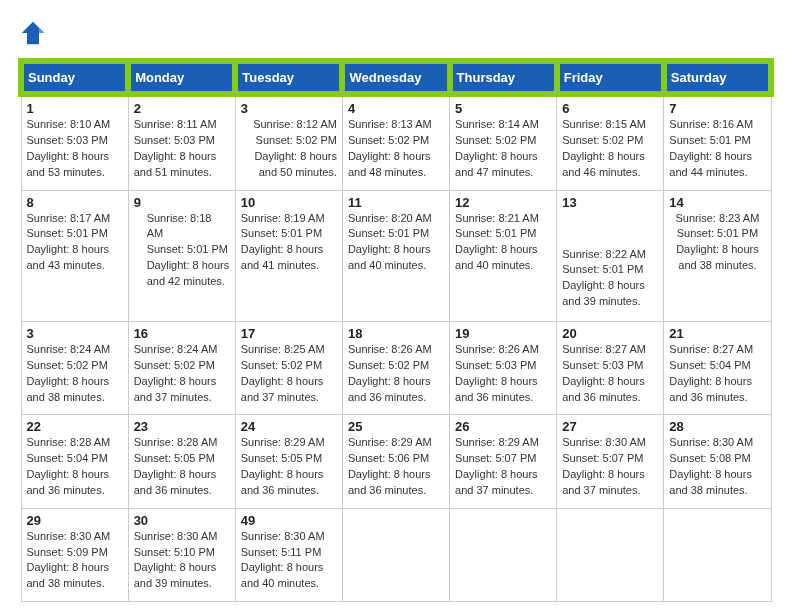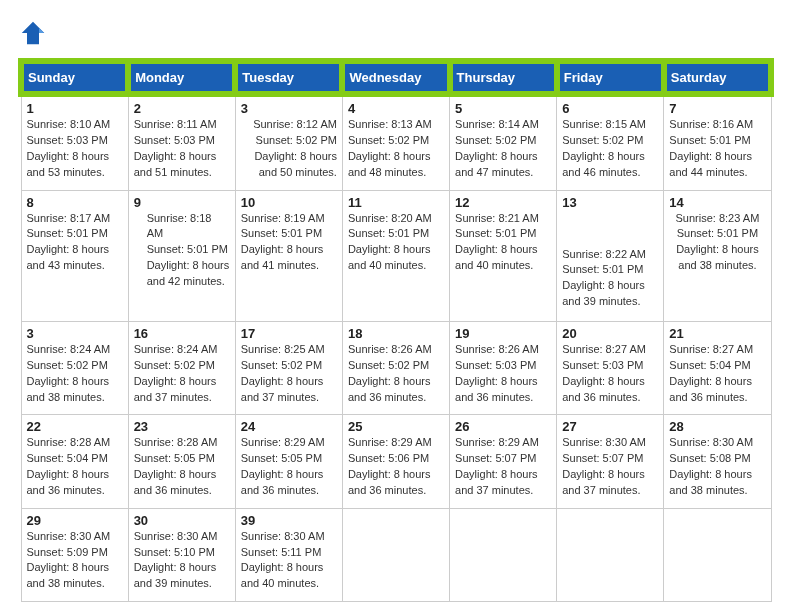--- a/index.html
+++ b/index.html
@@ -342,21 +342,21 @@
 and 38 minutes.</div>
           </td>
           <td>
             <span class="day-num">30</span>
             <div class="cell-text" style="white-space: pre-line;">Sunrise: 8:30 AM
 Sunset: 5:10 PM
 Daylight: 8 hours
 and 39 minutes.</div>
           </td>
           <td>
-            <span class="day-num">39</span>
+            <span class="day-num">49</span>
             <div class="cell-text" style="white-space: pre-line;">Sunrise: 8:30 AM
 Sunset: 5:11 PM
 Daylight: 8 hours
 and 40 minutes.</div>
           </td>
           <td class="empty"></td>
           <td class="empty"></td>
           <td class="empty"></td>
           <td class="empty"></td>
         </tr>

